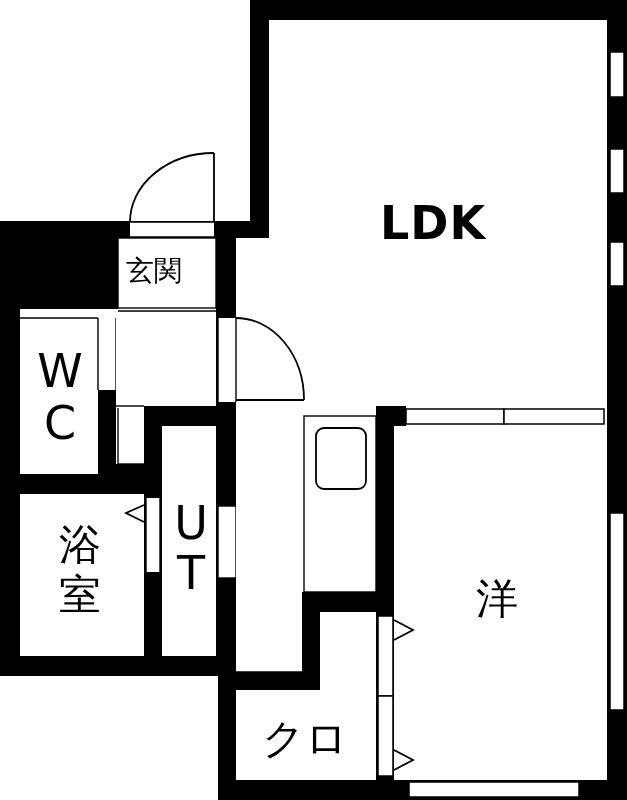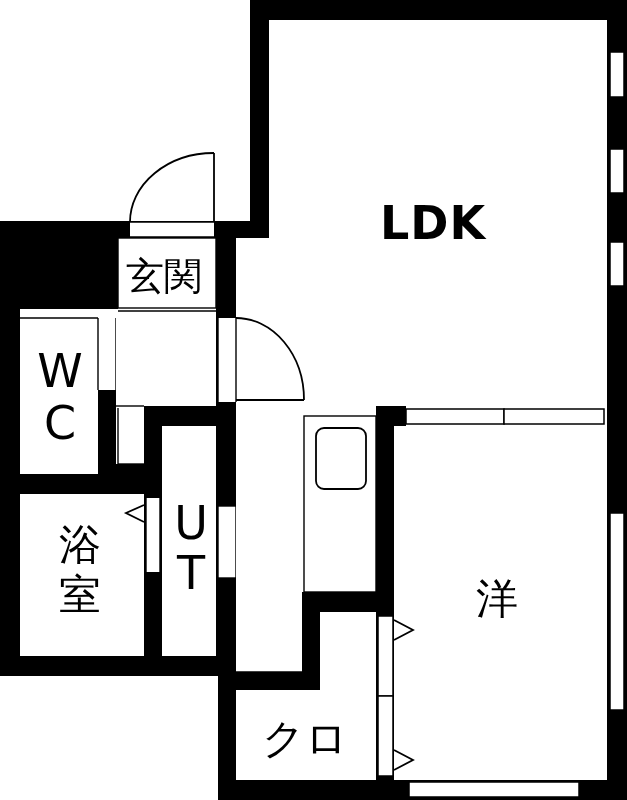--- a/index.html
+++ b/index.html
@@ -13,21 +13,21 @@
     .label {
       position: absolute;
       font-family: "DejaVu Sans", sans-serif;
       color: #000000;
       text-align: center;
       line-height: 1;
       font-weight: normal;
       white-space: nowrap;
     }
     .label-ldk { left: 380px; top: 200px; font-size: 46px; letter-spacing: 1px; font-weight: bold; }
-    .label-genkan { left: 126px; top: 257px; font-size: 38px; }
+    .label-genkan { left: 126px; top: 257px; font-size: 28px; }
     .label-wc { left: 30px; top: 345px; font-size: 46px; width: 60px; line-height: 52px; white-space: normal; }
     .label-bath { left: 52px; top: 520px; font-size: 42px; width: 56px; line-height: 50px; white-space: normal; }
     .label-ut { left: 168px; top: 498px; font-size: 46px; width: 46px; line-height: 50px; white-space: normal; }
     .label-western { left: 476px; top: 578px; font-size: 42px; }
     .label-closet { left: 262px; top: 718px; font-size: 42px; text-align: center; }
   </style>
 </head>
 <body>
 
 <svg id="plan" viewBox="0 0 627 800" xmlns="http://www.w3.org/2000/svg">

